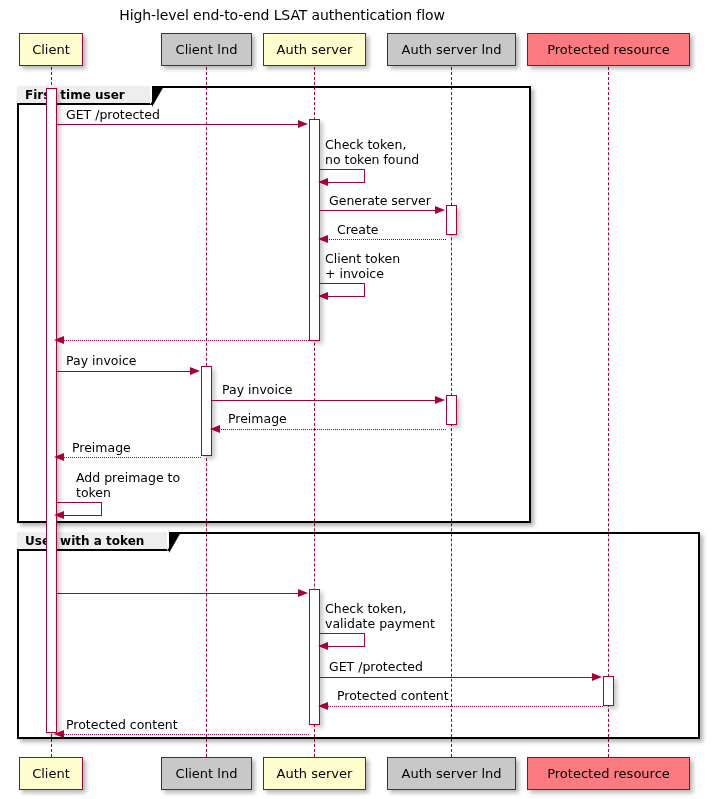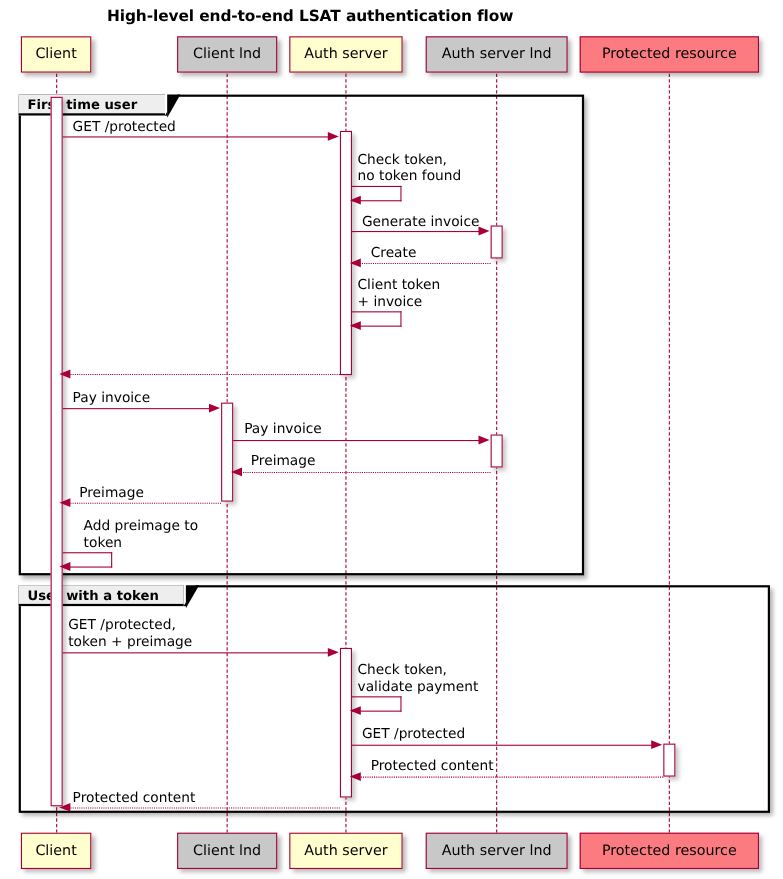--- a/index.html
+++ b/index.html
@@ -6,21 +6,21 @@
   body{
     width:712px;height:799px;position:relative;overflow:hidden;
     font-family:"DejaVu Sans","Liberation Sans",sans-serif;
     color:#000000;
   }
   #canvas{position:absolute;left:0;top:0;width:712px;height:799px;}
 
   
   .diagram-title{
     position:absolute;left:0;top:7px;width:564px;text-align:center;
-    font-size:14px;font-weight:bold;letter-spacing:-0.1px;
+    font-size:14px;font-weight:normal;letter-spacing:-0.1px;
   }
 
   
   .participant{
     position:absolute;box-sizing:border-box;
     border:1.5px solid #A80036;
     background:#FEFECE;
     font-size:13px;line-height:1;
     display:flex;align-items:center;justify-content:center;
     box-shadow:3px 3px 4px rgba(0,0,0,0.28);
@@ -157,21 +157,21 @@
 
   <div class="msg-label" style="left:66px;top:107px;">GET /protected</div>
   <div class="msg-line" style="left:57px;top:124px;width:248px;"></div>
   <div class="arrowhead right" style="left:298px;top:120px;"></div>
 
   <div class="msg-label" style="left:325px;top:137px;">Check token,
 no token found</div>
   <div class="self-msg" style="left:320px;top:169px;width:45px;"></div>
   <div class="arrowhead left" style="left:318px;top:178px;"></div>
 
-  <div class="msg-label" style="left:329px;top:193px;">Generate invoice</div>
+  <div class="msg-label" style="left:329px;top:193px;">Generate server</div>
   <div class="msg-line" style="left:320px;top:210px;width:122px;"></div>
   <div class="arrowhead right" style="left:435px;top:206px;"></div>
 
   <div class="msg-label" style="left:337px;top:222px;">Create</div>
   <div class="msg-line dotted" style="left:322px;top:239px;width:124px;"></div>
   <div class="arrowhead left" style="left:318px;top:235px;"></div>
 
   <div class="msg-label" style="left:325px;top:251px;">Client token
 + invoice</div>
   <div class="self-msg" style="left:320px;top:283px;width:45px;"></div>
@@ -194,22 +194,20 @@
 
   <div class="msg-label" style="left:72px;top:440px;">Preimage</div>
   <div class="msg-line dotted" style="left:58px;top:457px;width:143px;"></div>
   <div class="arrowhead left" style="left:54px;top:453px;"></div>
 
   <div class="msg-label" style="left:76px;top:470px;">Add preimage to
 token</div>
   <div class="self-msg" style="left:57px;top:502px;width:45px;"></div>
   <div class="arrowhead left" style="left:54px;top:511px;"></div>
 
-  <div class="msg-label" style="left:62px;top:560px;">GET /protected,
-token + preimage</div>
   <div class="msg-line" style="left:57px;top:593px;width:248px;"></div>
   <div class="arrowhead right" style="left:298px;top:589px;"></div>
 
   <div class="msg-label" style="left:325px;top:601px;">Check token,
 validate payment</div>
   <div class="self-msg" style="left:320px;top:633px;width:45px;"></div>
   <div class="arrowhead left" style="left:318px;top:642px;"></div>
 
   <div class="msg-label" style="left:329px;top:659px;">GET /protected</div>
   <div class="msg-line" style="left:320px;top:677px;width:279px;"></div>

